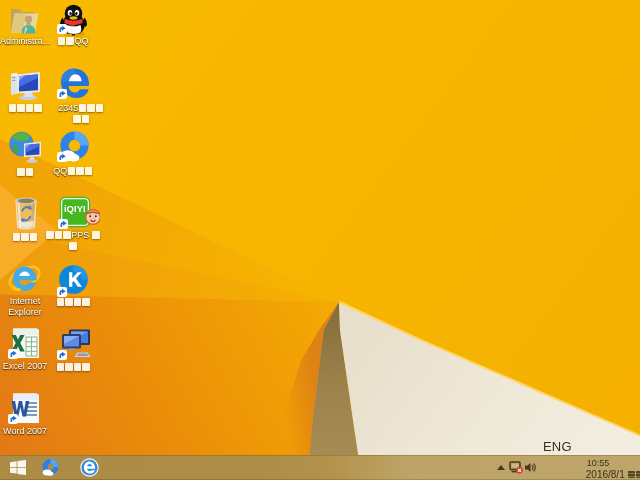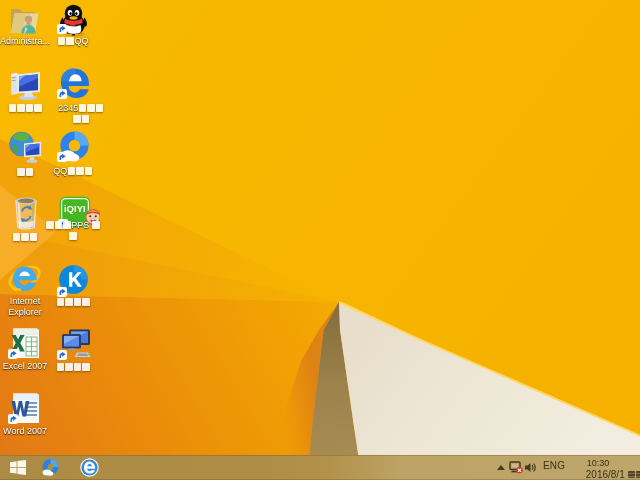--- a/index.html
+++ b/index.html
@@ -175,21 +175,21 @@
  <path d="M28,17.8 q6,-3.4 12,0" stroke="#C04A20" stroke-width="1.2" fill="none"></path>
  <circle cx="31.2" cy="20.3" r="1.05" fill="#333"></circle>
     <circle cx="36.8" cy="20.3" r="1.05" fill="#333"></circle>
  <ellipse cx="34" cy="24.3" rx="2.5" ry="1.9" fill="#B03226"></ellipse>
  <ellipse cx="34" cy="23.6" rx="1.7" ry=".9" fill="#fff"></ellipse>
 </svg>
 <svg class="ic" style="left:58px;top:219px" width="10" height="10" viewBox="0 0 12 12">
  <rect x="0" y="0" width="12" height="12" rx="2.5" fill="#fff"></rect>
  <path d="M3,9.5 L3,6.5 Q3,3.5 6,3.5 L6,2 L10.5,5 L6,8 L6,6 Q5,6 5,7.5 L5,9.5 Z" fill="#2B6CD4"></path>
 </svg>
-<div class="lbl" style="left:39px;top:220px;width:68px"><span class="cj"></span><span class="cj"></span><span class="cj"></span>PPS <span class="cj"></span><br><span class="cj"></span></div>
+<div class="lbl" style="left:39px;top:230px;width:68px"><span class="cj"></span><span class="cj"></span><span class="cj"></span>PPS <span class="cj"></span><br><span class="cj"></span></div>
 
 <svg class="ic" style="left:8px;top:262px" width="33" height="33" viewBox="0 0 33 33">
  <ellipse cx="16.5" cy="15.5" rx="16" ry="8.8" fill="none" stroke="#F6C51D" stroke-width="2.6" transform="rotate(-27 16.5 15.5)"></ellipse>
  <path d="M16.5,4.5 C10,4.5 5,10 5,16.8 C5,23.5 10,29 16.5,29 C22,29 26.5,25.5 28,20.5 L20.5,20.5 C19.7,22.3 18.2,23.2 16.6,23.2 C13.8,23.2 11.5,21.2 11.1,18.3 L28.7,18.3 C29,11.5 23.5,4.5 16.5,4.5 Z" fill="#45AAE9"></path>
  <path d="M11.3,13.9 C12.1,11 14.2,9.4 16.6,9.4 C19.2,9.4 21.3,11.1 21.9,13.9 Z" fill="#fff"></path>
  <path d="M2.6,24.5 A 16,8.8 -27 0 0 13.5,28.6 L 12,26.2 A 14,7 -27 0 1 4,22 Z" fill="#F6C51D"></path>
 </svg>
 <div class="lbl" style="left:-5px;top:296px;width:60px">Internet<br>Explorer</div>
 
 <svg class="ic" style="left:58px;top:264px" width="31" height="31" viewBox="0 0 32 32">
@@ -283,15 +283,15 @@
  <rect x="1" y="1" width="10" height="7.5" rx="1" fill="none" stroke="#473B1E" stroke-width="1.5"></rect>
  <rect x="3" y="3" width="6" height="3.5" fill="#C8B98A"></rect>
  <rect x="2.5" y="9.8" width="7" height="1.6" fill="#473B1E"></rect>
  <circle cx="10.5" cy="9.3" r="3.3" fill="#D23A2E"></circle>
  <path d="M9,7.8 l3,3 M12,7.8 l-3,3" stroke="#fff" stroke-width="1.1"></path>
 </svg>
 <svg class="ic" style="left:525px;top:462px" width="12" height="11" viewBox="0 0 12 11">
  <path d="M0,3.5 L2.5,3.5 L5.5,1 L5.5,10 L2.5,7.5 L0,7.5 Z" fill="#473B1E"></path>
  <path d="M7,3.2 A3.2,3.2 0 0 1 7,7.8 M8.6,1.6 A5.4,5.4 0 0 1 8.6,9.4" stroke="#473B1E" stroke-width="1.2" fill="none"></path>
 </svg>
-<div style="position:absolute;left:543px;top:460px;font-size:10px;color:#3B3118;letter-spacing:.2px">ENG</div>
-<div style="position:absolute;left:568px;top:457.5px;width:60px;font-size:9px;color:#3B3118;text-align:center">10:30</div>
+<div style="position:absolute;left:543px;top:439px;font-size:13px;color:#3B3118;letter-spacing:.2px">ENG</div>
+<div style="position:absolute;left:568px;top:457.5px;width:60px;font-size:9px;color:#3B3118;text-align:center">10:55</div>
 <div style="position:absolute;left:572px;top:468.5px;width:78px;font-size:10px;color:#3B3118;text-align:right">2016/8/1 <span class="cjd"></span><span class="cjd"></span><span class="cjd"></span></div>
 
 </body></html>

